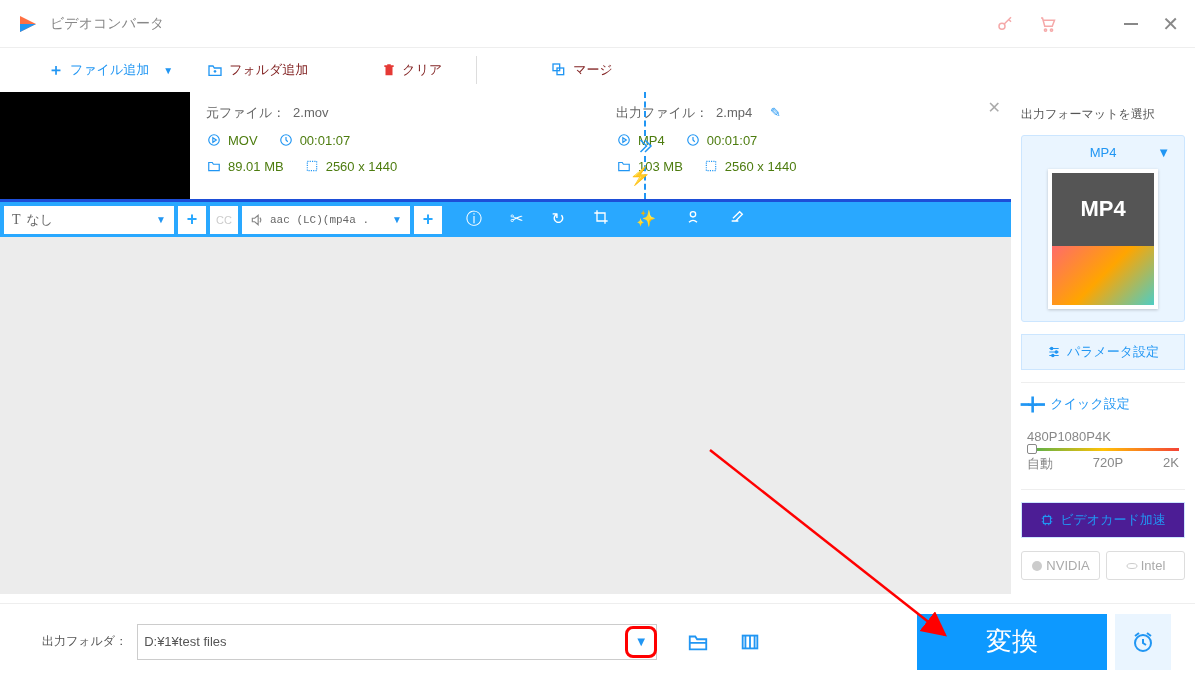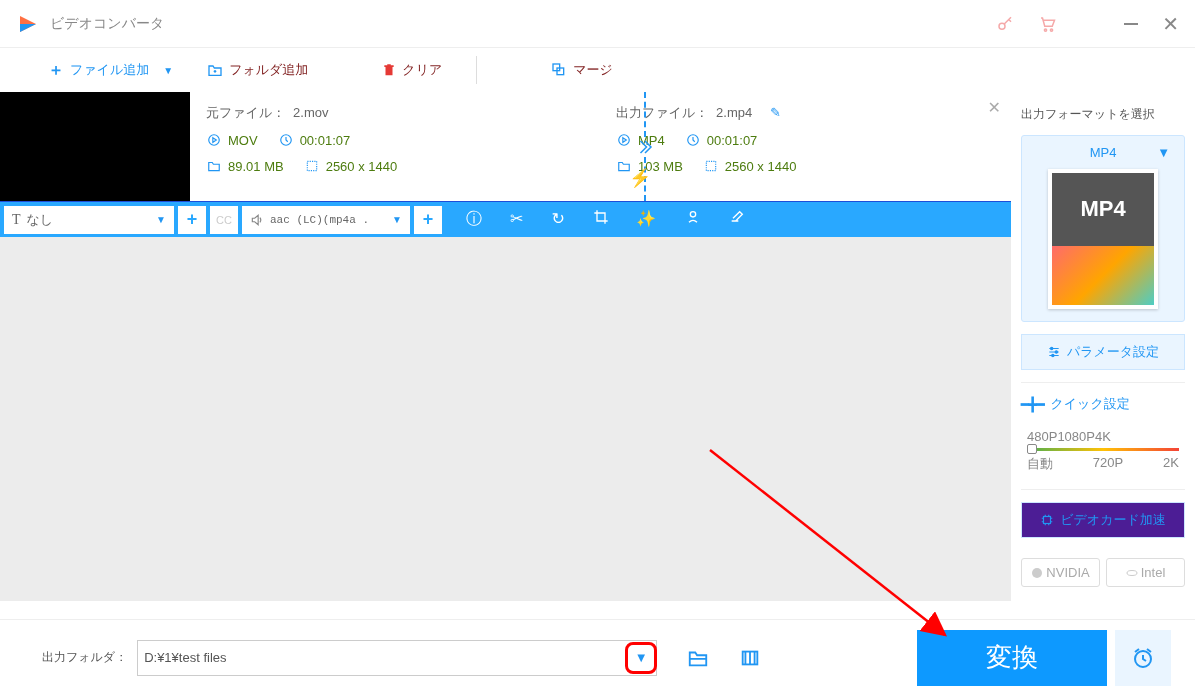--- a/index.html
+++ b/index.html
@@ -10,21 +10,21 @@
 .titlebar-right{margin-left:auto;display:flex;align-items:center;gap:24px}
 .tb-icon{color:#fbb;cursor:pointer}
 .win-min{width:14px;height:2px;background:#888}
 .win-close{color:#888;font-size:20px;cursor:pointer}
 .toolbar{height:44px;display:flex;align-items:center;padding:0 40px;gap:18px}
 .tb-btn{display:flex;align-items:center;gap:6px;color:#7f1d1d;cursor:pointer;padding:4px 8px}
 .tb-btn.blue{color:#2196f3}
 .tb-sep{width:1px;height:28px;background:#ddd;margin:0 8px}
 .main{display:flex}
 .left{flex:1;display:flex;flex-direction:column}
-.filerow{display:flex;height:110px;border-bottom:1px solid #1d4ed8}
+.filerow{display:flex;height:110px;border-bottom:3px solid #1d4ed8}
 .thumb{width:190px;background:#000}
 .fileinfo{flex:1;display:flex;position:relative;padding:12px 16px}
 .src,.dst{display:flex;flex-direction:column;gap:10px}
 .src{width:370px}
 .dst{flex:1;padding-left:40px}
 .arrow-divider{position:absolute;left:53%;top:0;bottom:0;width:40px;display:flex;flex-direction:column;align-items:center;justify-content:center}
 .arrow-line{border-left:2px dashed #2196f3;flex:1}
 .arrow-mid{width:20px;height:20px;display:flex;align-items:center;justify-content:center}
 .info-head{color:#666;font-family:monospace}
 .info-row{display:flex;gap:20px;color:#4d7c0f;font-family:monospace;font-size:12px}
@@ -47,23 +47,23 @@
 .fmt-img{width:110px;height:140px;background:#fff;border:4px solid #fff;box-shadow:0 1px 3px rgba(0,0,0,.2);position:relative;margin:6px 0}
 .fmt-top{height:55%;background:#555;display:flex;align-items:center;justify-content:center;color:#fff;font-weight:bold;font-size:22px}
 .fmt-bot{height:45%;background:linear-gradient(135deg,#ff6b6b,#ffa500,#4ecdc4);position:relative}
 .param-btn{background:#eaf5ff;border:1px solid #cce6ff;padding:8px;text-align:center;color:#2196f3;cursor:pointer;display:flex;align-items:center;justify-content:center;gap:6px}
 .quick{display:flex;align-items:center;gap:6px;color:#2196f3;font-size:12px}
 .slider-wrap{padding:4px 6px}
 .slider-labels{display:flex;justify-content:flex-start;font-size:10px;color:#888}
 .slider-track{height:3px;background:linear-gradient(to right,#4caf50,#ffc107,#f44336);margin:4px 0;position:relative}
 .slider-thumb{width:10px;height:10px;background:#fff;border:1px solid #888;border-radius:2px;position:absolute;top:-4px;left:0}
 .slider-labels2{display:flex;justify-content:space-between;font-size:10px;color:#888}
-.gpu{display:flex;gap:6px;margin-top:8px}
+.gpu{display:flex;gap:6px;margin-top:1px}
 .gpu-chip{flex:1;border:1px solid #ddd;border-radius:3px;padding:6px 4px;text-align:center;font-size:10px;color:#aaa;display:flex;align-items:center;justify-content:center;gap:3px}
-.bottombar{position:absolute;bottom:0;left:0;right:0;height:76px;background:#fff;border-top:1px solid #eee;display:flex;align-items:center;padding:0 24px 0 42px}
+.bottombar{position:absolute;bottom:16px;left:0;right:0;height:76px;background:#fff;border-top:1px solid #eee;display:flex;align-items:center;padding:0 24px 0 42px}
 .out-label{color:#555;margin-right:10px;font-size:12px}
 .out-path{width:520px;height:36px;border:1px solid #ccc;display:flex;align-items:center;padding:0 6px;font-size:11px;color:#555}
 .out-dd{width:32px;height:32px;border:3px solid #ff0000;border-radius:8px;display:flex;align-items:center;justify-content:center;margin-left:-32px;color:#2196f3;cursor:pointer}
 .bb-icon{color:#2196f3;font-size:20px;margin-left:30px;cursor:pointer}
 .convert-btn{margin-left:auto;width:190px;height:56px;background:#0d99ff;color:#fff;font-size:26px;display:flex;align-items:center;justify-content:center;cursor:pointer}
 .clock-btn{width:56px;height:56px;background:#eaf5ff;display:flex;align-items:center;justify-content:center;color:#2196f3;margin-left:8px;cursor:pointer;font-size:22px}
 .red-arrow{position:absolute;pointer-events:none}
 svg{display:block}
 .ico{width:16px;height:16px;display:inline-flex;align-items:center;justify-content:center}
 .caret{color:#2196f3;font-size:10px}

